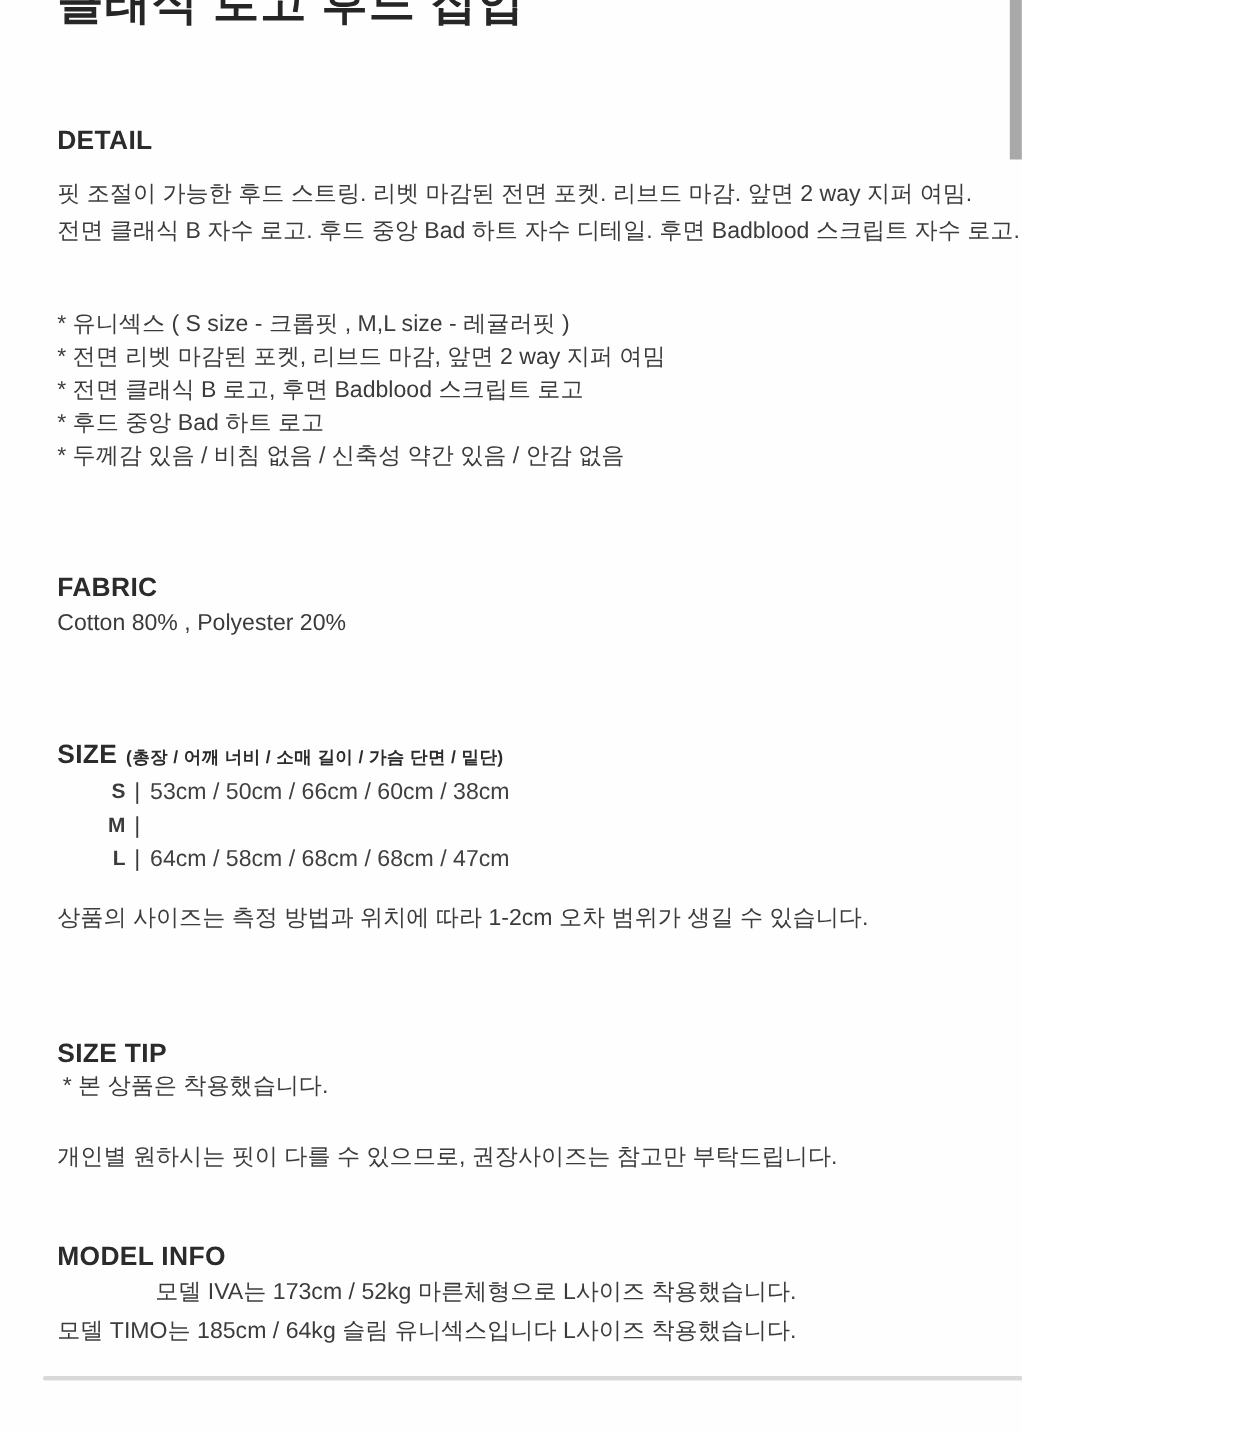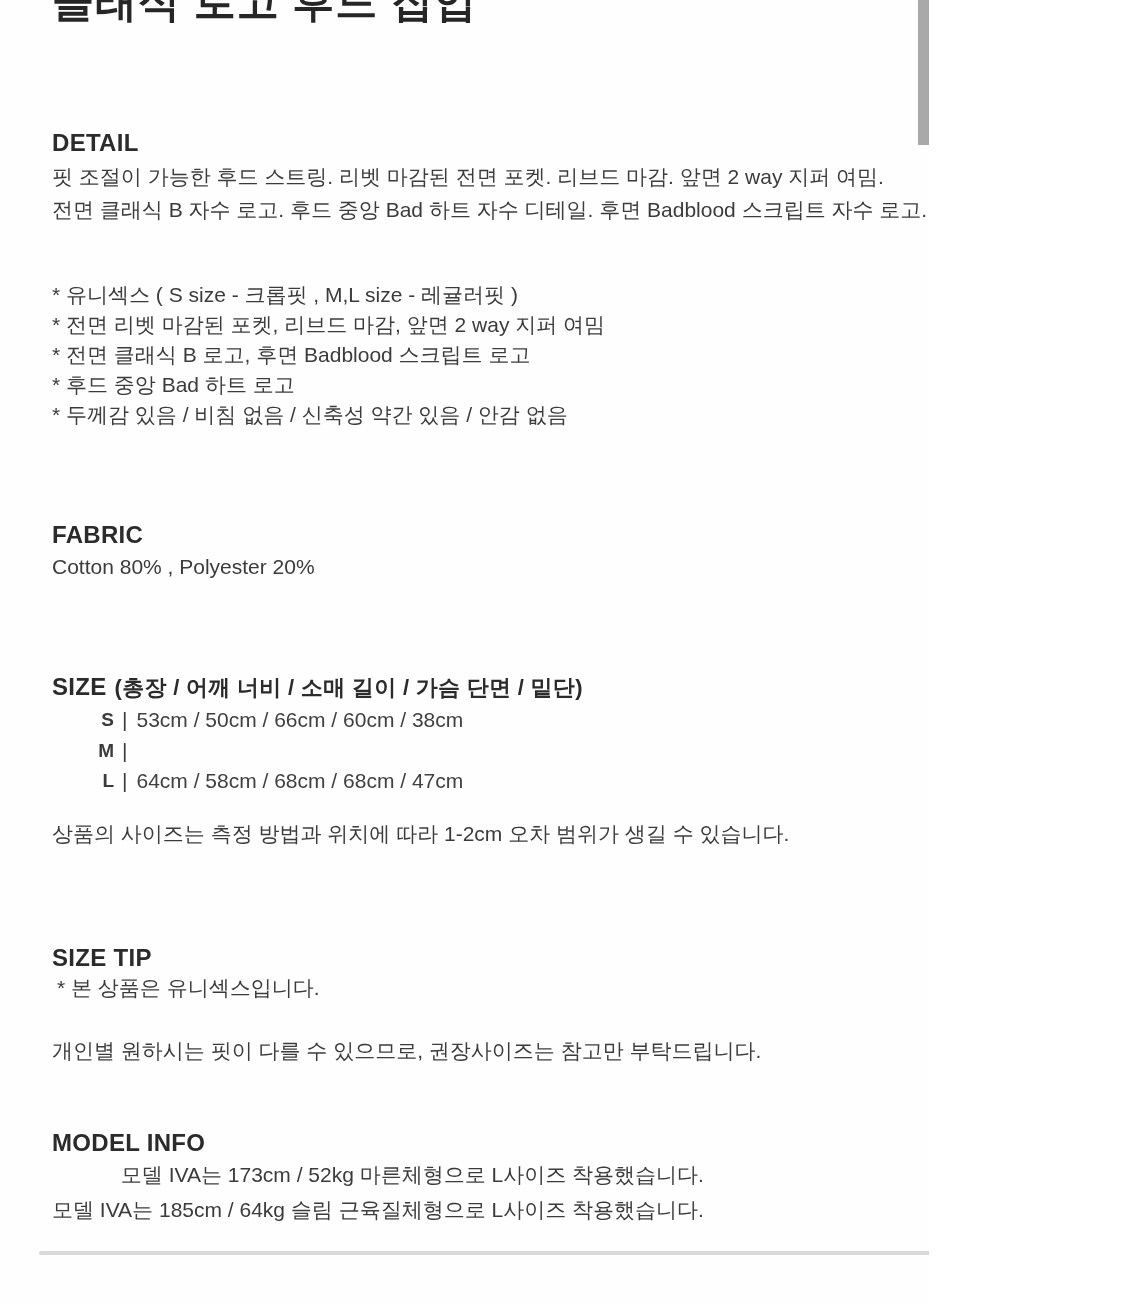--- a/index.html
+++ b/index.html
@@ -45,21 +45,21 @@
   .body-text {
     position: absolute;
     left: 52px;
     font-size: 21px;
     color: #3b3b3b;
     white-space: nowrap;
   }
   .para { line-height: 33px; }
   .bullets { line-height: 30px; }
   .size-note-small {
-    font-size: 22px;
+    font-size: 16px;
     font-weight: 700;
     color: #2b2b2b;
     margin-left: 8px;
   }
   .size-rows { line-height: 30.5px; }
   .size-row { display: flex; }
   .size-row .size-label {
     display: inline-block;
     width: 62px;
     text-align: right;
@@ -96,21 +96,21 @@
 <body>
 
 <div class="page">
 
   <div class="title-clip">
     <h1>클래식 로고 후드 집업</h1>
   </div>
 
   <div class="scrollbar-thumb"></div>
 
-  <div class="section-heading" style="top:129px">DETAIL</div>
+  <div class="section-heading" style="top:114px">DETAIL</div>
   <div class="body-text para" style="top:160px">
     <div>핏 조절이 가능한 후드 스트링. 리벳 마감된 전면 포켓. 리브드 마감. 앞면 2 way 지퍼 여밈.</div>
     <div>전면 클래식 B 자수 로고. 후드 중앙 Bad 하트 자수 디테일. 후면 Badblood 스크립트 자수 로고.</div>
   </div>
   <div class="body-text bullets" style="top:280px">
     <div>* 유니섹스 ( S size - 크롭핏 , M,L size - 레귤러핏 )</div>
     <div>* 전면 리벳 마감된 포켓, 리브드 마감, 앞면 2 way 지퍼 여밈</div>
     <div>* 전면 클래식 B 로고, 후면 Badblood 스크립트 로고</div>
     <div>* 후드 중앙 Bad 하트 로고</div>
     <div>* 두께감 있음 / 비침 없음 / 신축성 약간 있음 / 안감 없음</div>
@@ -134,24 +134,24 @@
     </div>
     <div class="size-row">
       <span class="size-label">L</span>
       <span class="pipe">|</span>
       <span class="size-values">64cm / 58cm / 68cm / 68cm / 47cm</span>
     </div>
   </div>
   <div class="body-text" style="top:820px">상품의 사이즈는 측정 방법과 위치에 따라 1-2cm 오차 범위가 생길 수 있습니다.</div>
 
   <div class="section-heading" style="top:944px">SIZE TIP</div>
-  <div class="body-text tip-line" style="top:974px; left:57px">* 본 상품은 유니섹스입니다.</div>
+  <div class="body-text tip-line" style="top:974px; left:57px">* 본 상품은 착용했습니다.</div>
   <div class="body-text" style="top:1037px">개인별 원하시는 핏이 다를 수 있으므로, 권장사이즈는 참고만 부탁드립니다.</div>
 
   <div class="section-heading" style="top:1129px">MODEL INFO</div>
   <div class="body-text model-lines" style="top:1158px">
     <div>모델 IVA는 173cm / 52kg 마른체형으로 L사이즈 착용했습니다.</div>
-    <div>모델 IVA는 185cm / 64kg 슬림 근육질체형으로 L사이즈 착용했습니다.</div>
+    <div>모델 TIMO는 185cm / 64kg 슬림 유니섹스입니다 L사이즈 착용했습니다.</div>
   </div>
 
   <div class="divider"></div>
 
 </div>
 
 </body></html>

